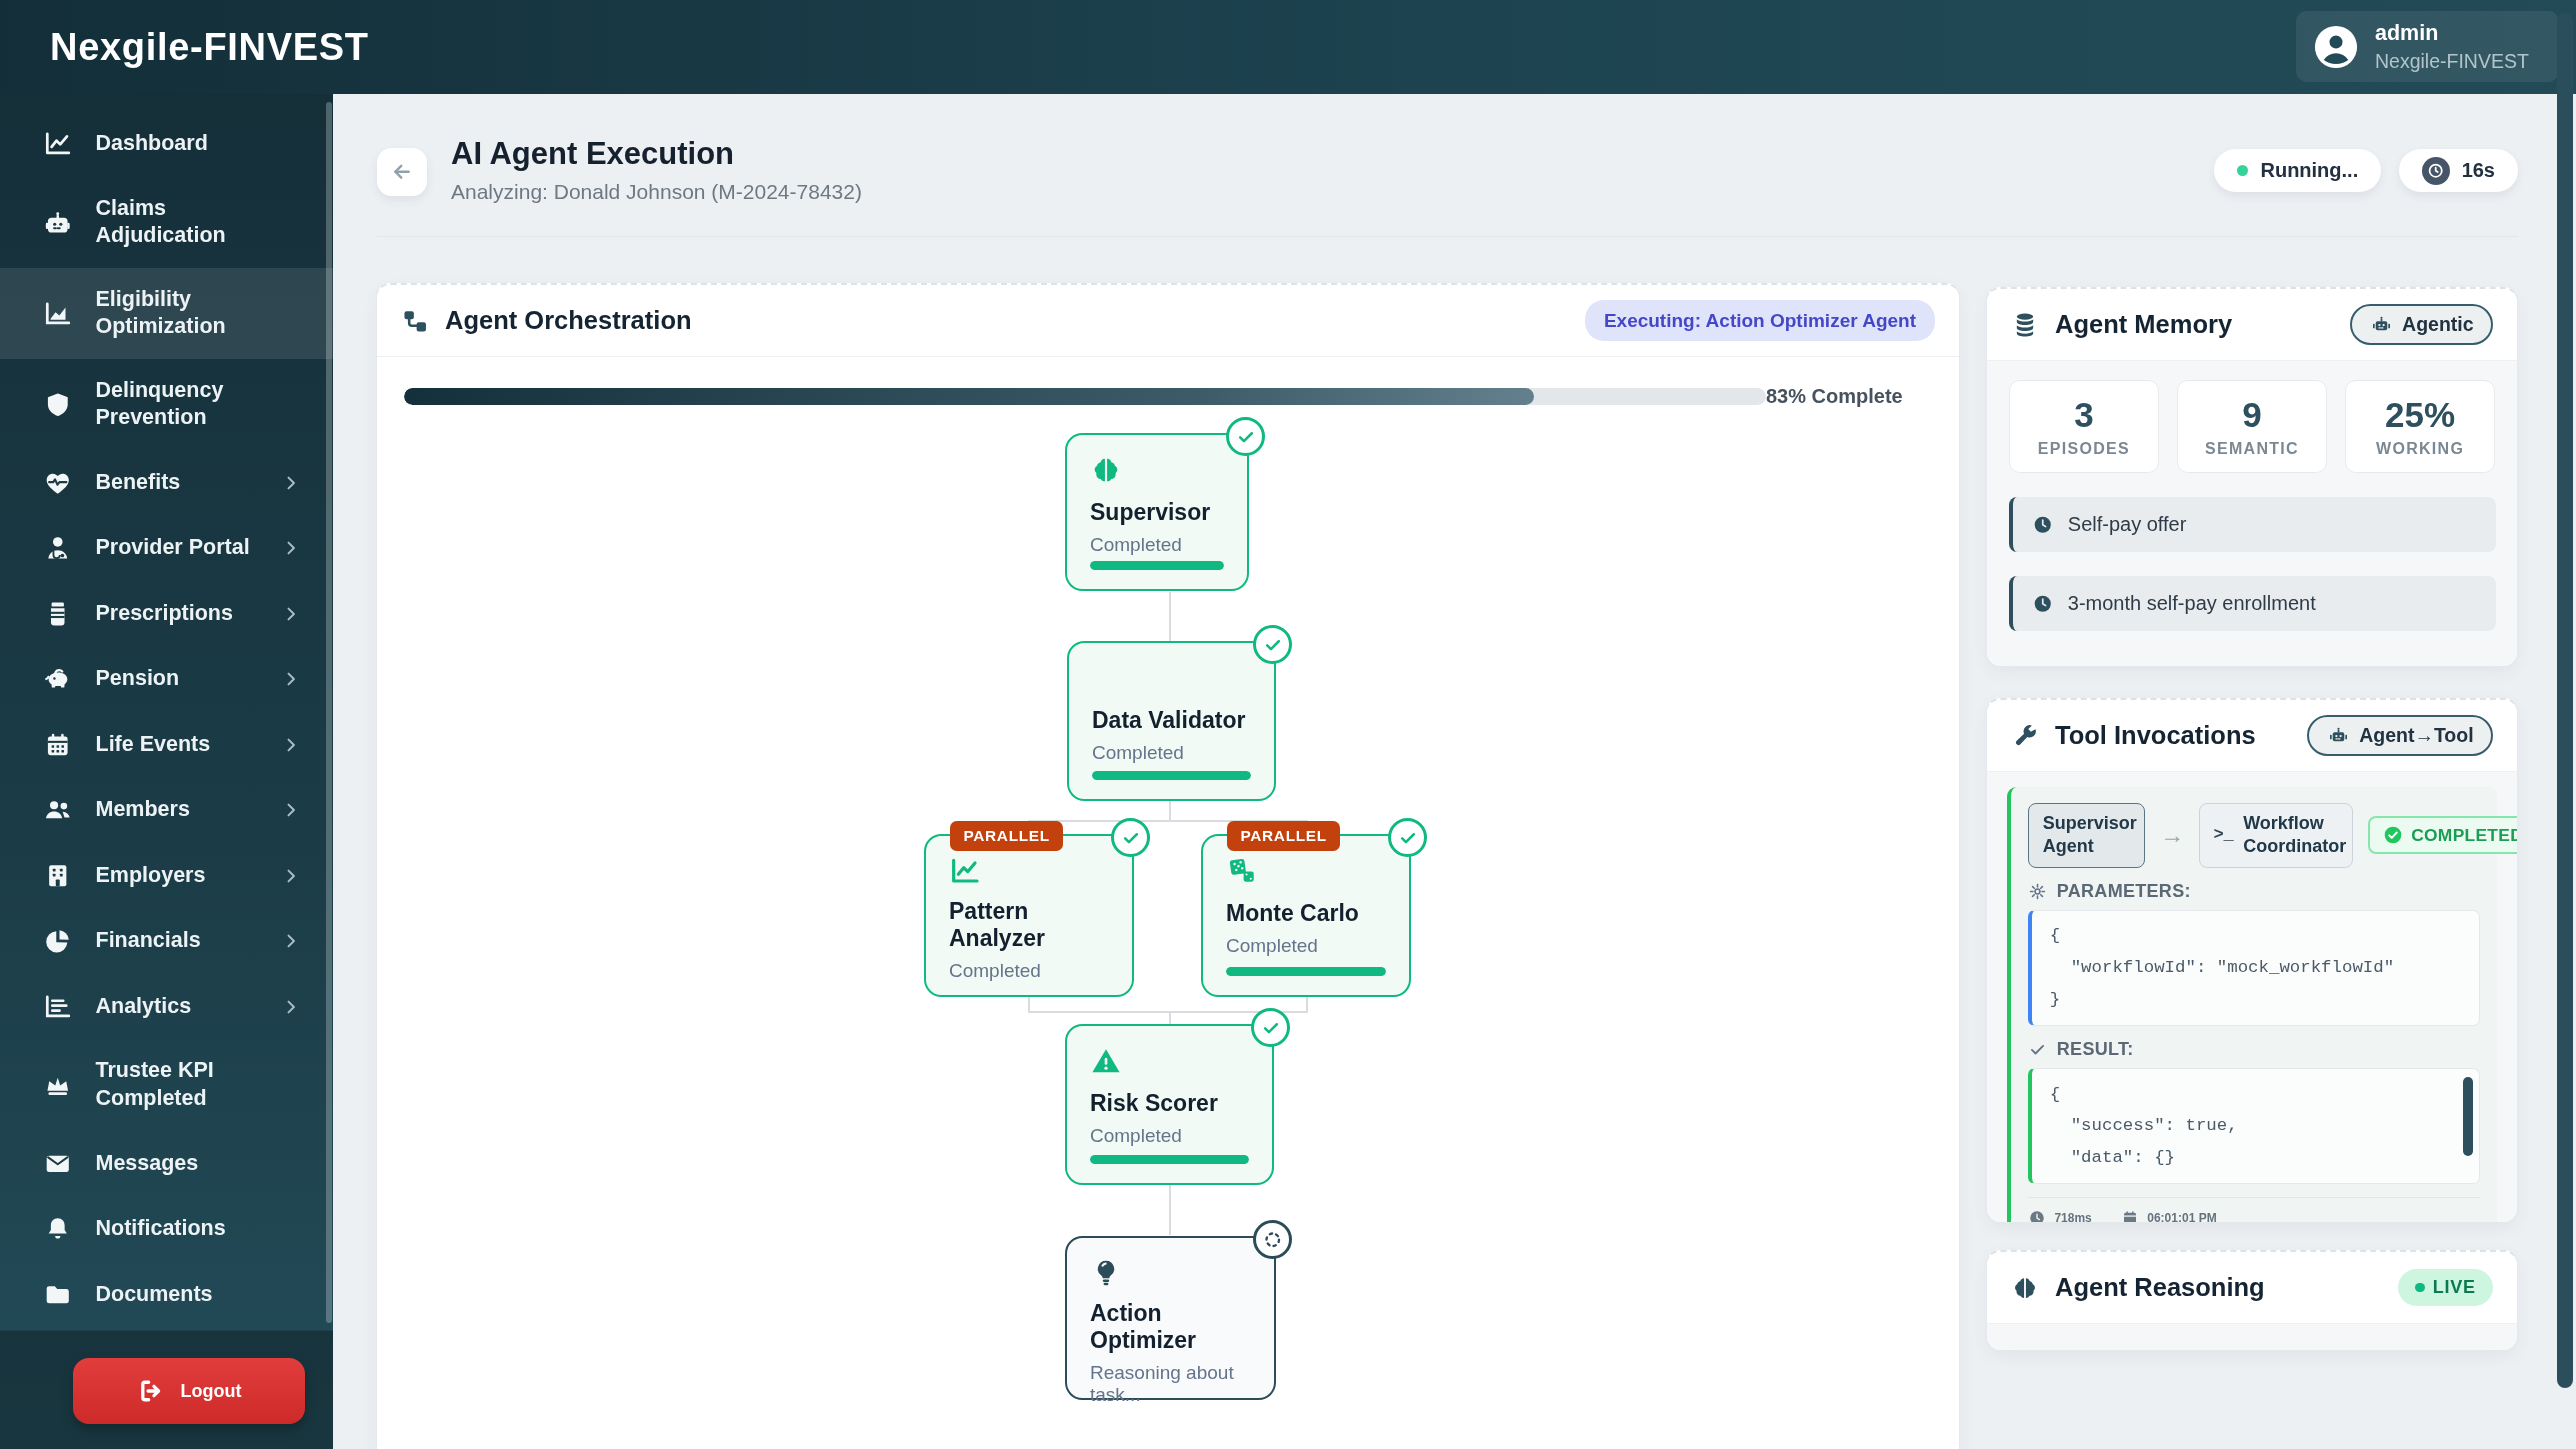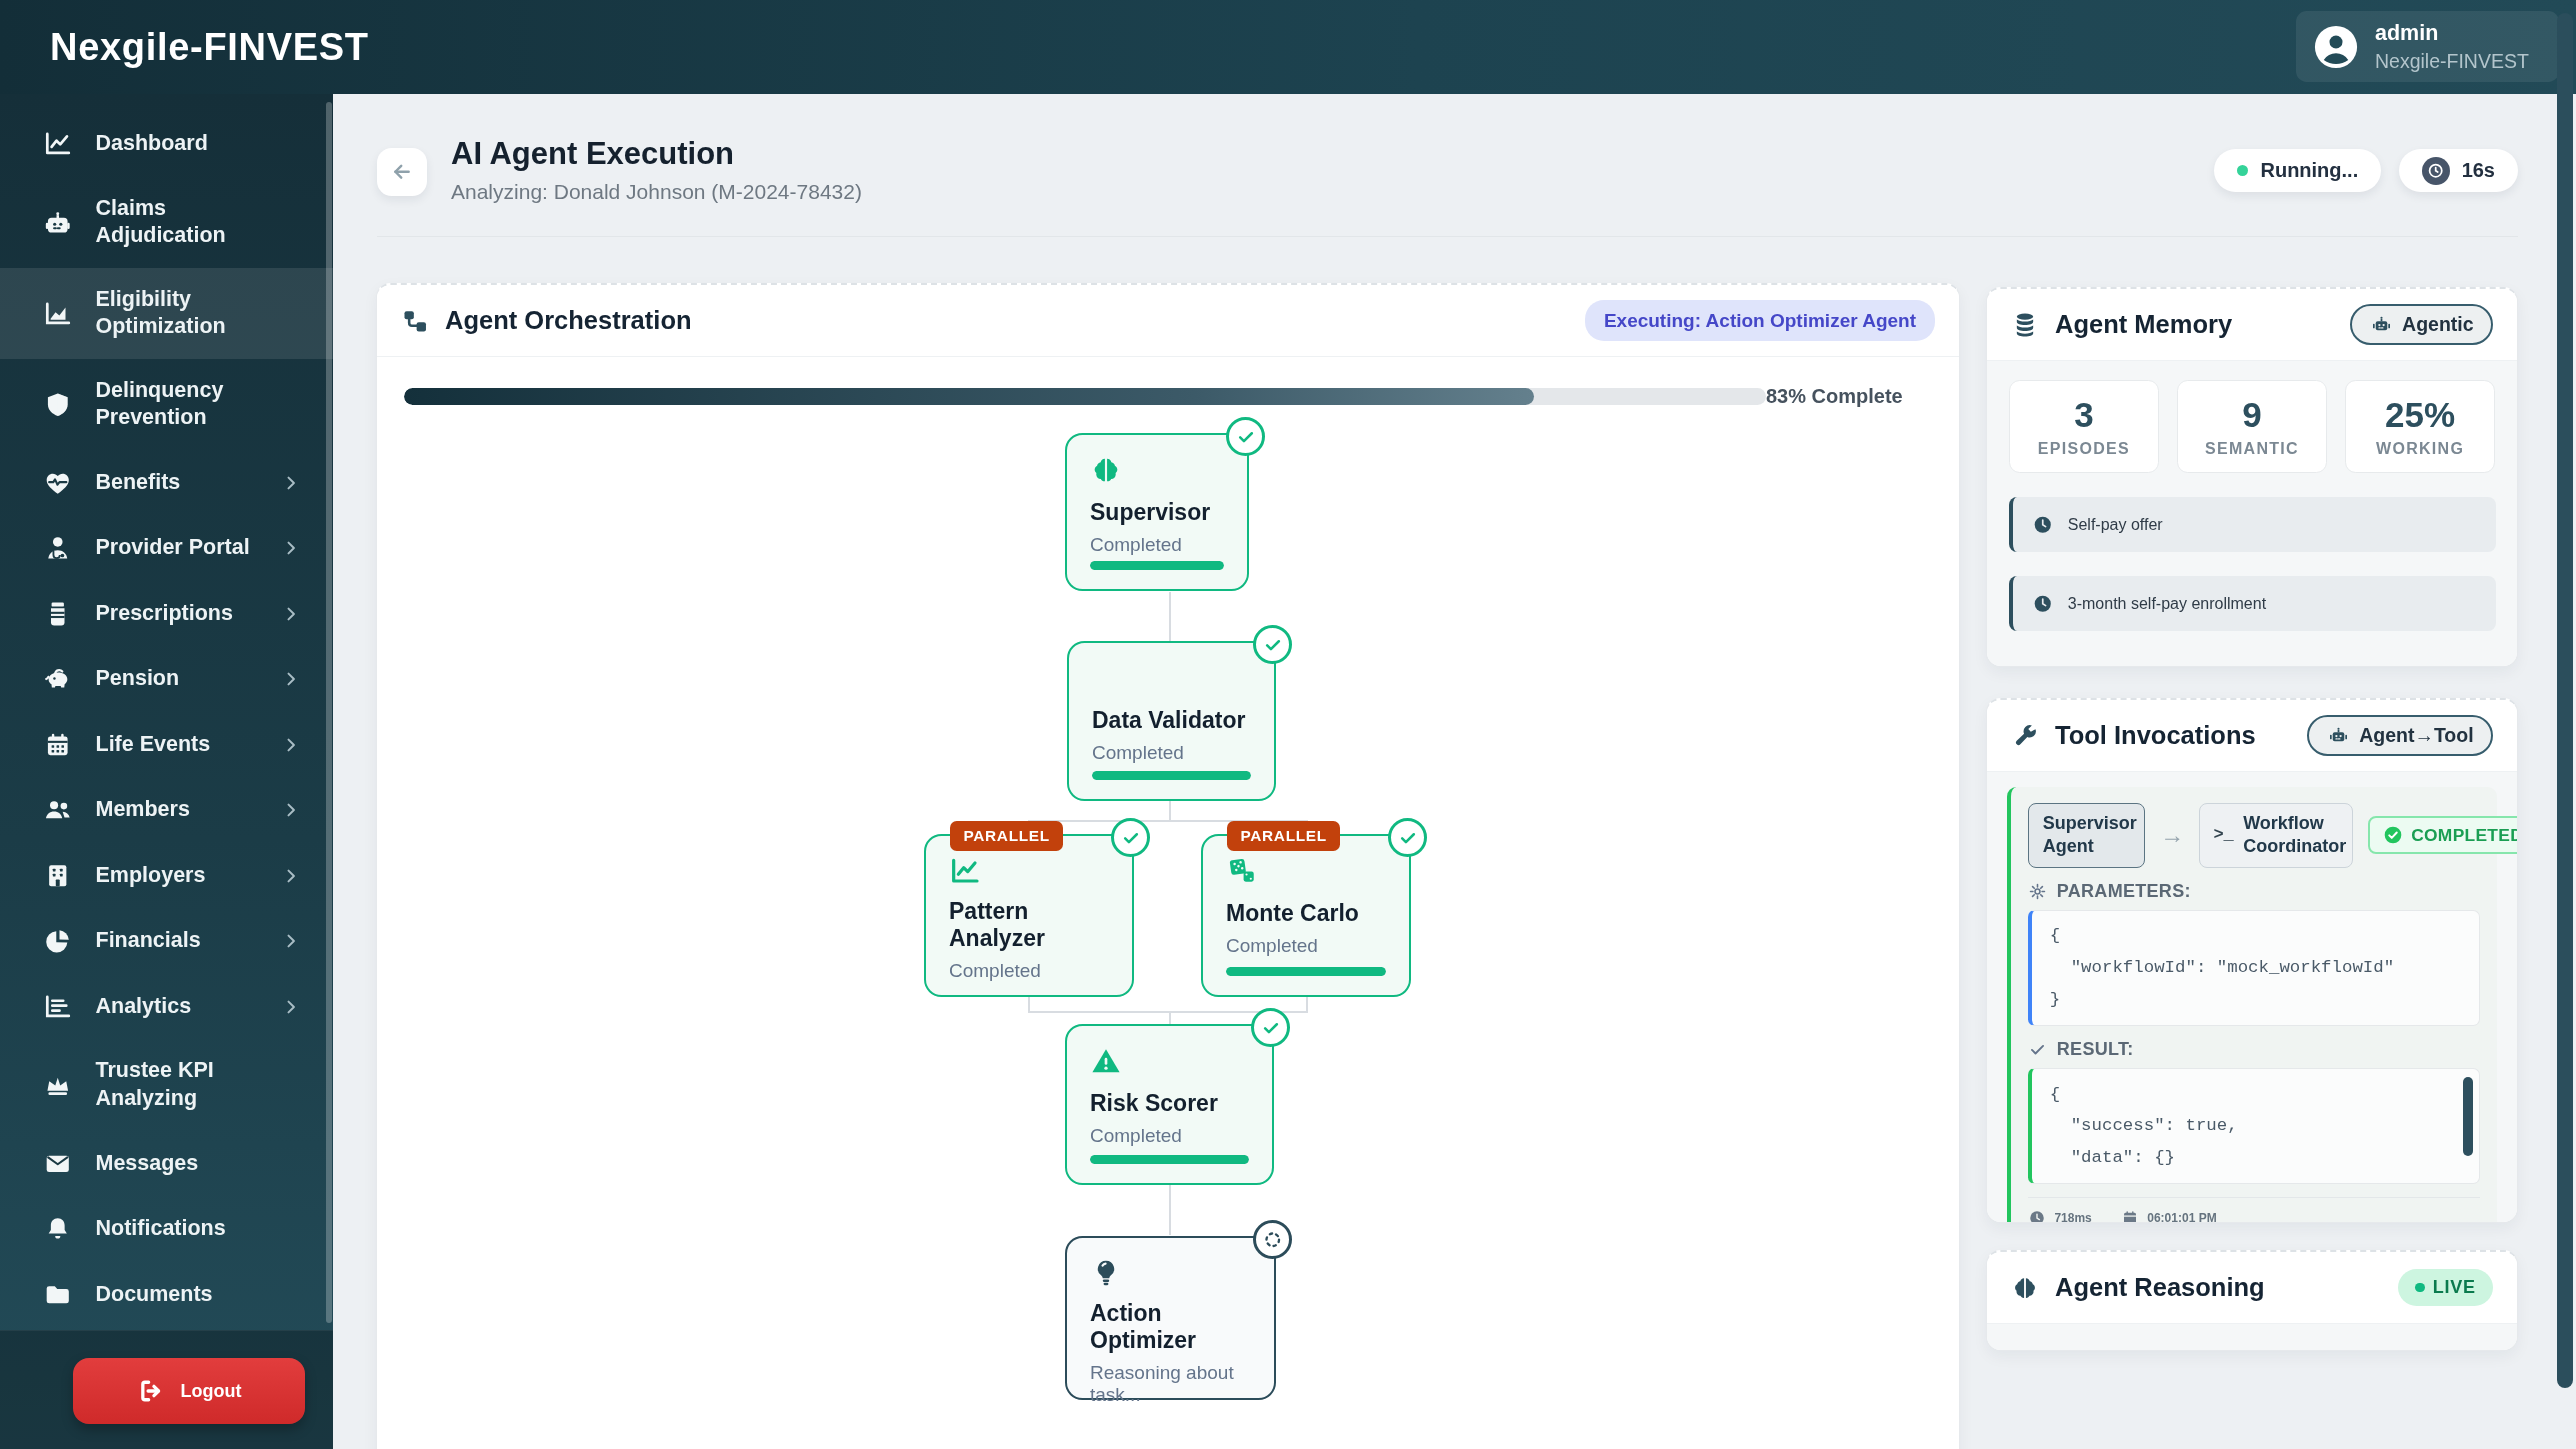--- a/index.html
+++ b/index.html
@@ -108,21 +108,21 @@
 
   
   #mem-card { left:1653px; top:193px; width:532px; height:380px; }
   .stats { display:flex; gap:17.4px; }
   .stat { flex:1; height:93px; background:#fff; border:1.3px solid #e7eaec; border-radius:10.7px;
     display:flex; flex-direction:column; align-items:center; justify-content:center; }
   .stat-val { font-size:35px; font-weight:800; color:#2d4f5e; }
   .stat-lbl { font-size:16px; font-weight:700; color:#7b8893; letter-spacing:1.3px; margin-top:5.4px; }
   .mem-item { margin-top:24px; height:55px; background:#e8ecef; border-left:4.7px solid #2d4f5e;
     border-radius:8px; display:flex; align-items:center; gap:14.8px; padding:0 19px;
-    font-size:16px; color:#2f3b47; }
+    font-size:20px; color:#2f3b47; }
   .mem-item svg { width:21.5px; height:21.5px; color:#2d4f5e; flex:none; }
 
   #tools-card { left:1653px; top:604px; width:532px; height:525px; }
   .inv { background:#f0f4f2; border-left:4px solid #22c55e; border-radius:9.4px; padding:16px 17.4px; }
   .chips { display:flex; align-items:center; gap:14.8px; }
   .chip-agent { max-width:117px; background:#e3e8eb; border:1.3px solid #5b7482; border-radius:8px;
     padding:8px 13.4px; font-size:18px; font-weight:700; color:#22394a; line-height:1.3; }
   .arrow { font-size:24px; color:#94a3ad; }
   .chip-tool { max-width:154px; background:#eef1f3; border:1.3px solid #ccd4da; border-radius:8px;
     padding:8px 13.4px; display:flex; align-items:center; gap:9.4px;
@@ -327,21 +327,21 @@
         <span class="slabel">Analytics</span>
         <svg class="chev" viewBox="0 0 24 24" fill="none" stroke="currentColor" stroke-width="2.4" stroke-linecap="round" stroke-linejoin="round">
             <path d="M9 5.5l6.5 6.5L9 18.5"></path>
           </svg>
       </div>
       <div class="sitem">
         <svg class="icn" viewBox="0 0 24 24" fill="currentColor">
             <path d="M3.6 16.8l1.5-7.6 4.9 3.5L12 6.3l2 6.4 4.9-3.5 1.5 7.6z"></path>
             <rect x="4.4" y="18.2" width="15.2" height="2.2" rx="1.1"></rect>
           </svg>
-        <span class="slabel">Trustee KPI Analyzing</span>
+        <span class="slabel">Trustee KPI Completed</span>
       </div>
       <div class="sitem">
         <svg class="icn" viewBox="0 0 24 24" fill="currentColor">
             <rect x="3" y="5.4" width="18" height="13.4" rx="2"></rect>
             <path d="M4.2 6.8l7.8 5.6 7.8-5.6" stroke="#1b3a44" stroke-width="1.7" fill="none" stroke-linecap="round" stroke-linejoin="round"></path>
           </svg>
         <span class="slabel">Messages</span>
       </div>
       <div class="sitem">
         <svg class="icn" viewBox="0 0 24 24" fill="currentColor">

